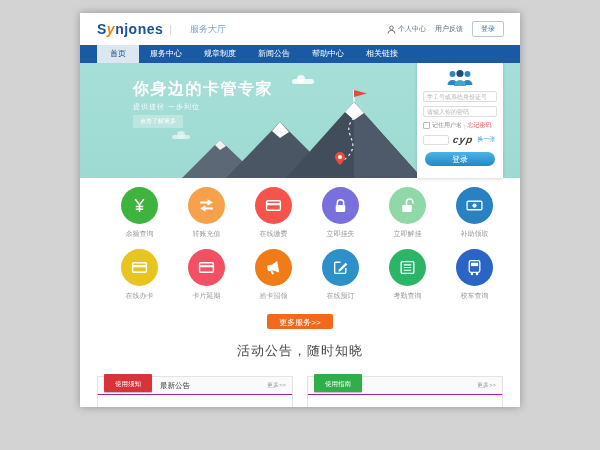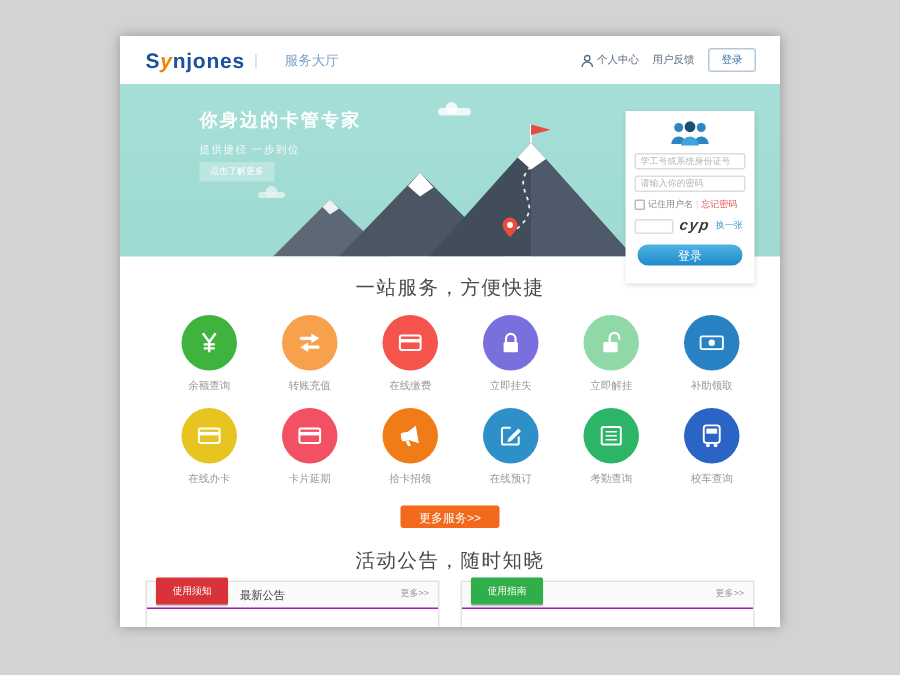--- a/index.html
+++ b/index.html
@@ -3,40 +3,40 @@
 <meta charset="utf-8">
 <style>
   html,body{margin:0;padding:0;}
   body{
     width:600px;height:450px;position:relative;overflow:hidden;
     background:#d3d3d3;
     font-family:"Liberation Sans","DejaVu Sans",sans-serif;
     -webkit-font-smoothing:antialiased;
   }
   .page{
-    position:absolute;left:80px;top:24px;width:440px;height:394px;
+    position:absolute;left:80px;top:13px;width:440px;height:394px;
     background:#fff;box-shadow:0 0 8px rgba(0,0,0,.3);overflow:hidden;
   }
   
   .hdr{position:relative;height:32px;background:#fff;}
   .logo-wrap{position:absolute;left:17px;top:0;height:32px;display:flex;align-items:center;}
   .logo{font-size:14px;font-weight:bold;color:#1c4f9c;letter-spacing:.5px;}
   .logo .y{color:#f08300;font-style:italic;}
   .logo-div{color:#c9d4e0;font-size:10px;margin:0 6px;}
   .logo-sub{color:#7ba3c9;font-size:9px;margin-left:12px;}
   .hdr-right{position:absolute;right:16px;top:0;height:32px;display:flex;align-items:center;gap:9px;}
   .hdr-link{font-size:7px;color:#5a6b7d;display:flex;align-items:center;gap:2px;cursor:pointer;}
   .hdr-login{font-size:7px;color:#2d6da3;border:1px solid #b5c8d8;border-radius:2px;padding:2px 8px;background:#fff;cursor:pointer;}
   
   .nav{position:relative;height:18px;background:#1a5aa5;padding-left:17px;display:flex;align-items:stretch;}
   .nav-item{font-size:8px;color:#fff;line-height:18px;padding:0 11px;cursor:pointer;}
   .nav-item.active{background:#dce7f2;color:#17497f;padding:0 13px;}
   
   .hero{position:relative;height:115px;background:linear-gradient(180deg,#a6dfd8 0%,#9edad2 100%);overflow:hidden;}
-  .hero-title{position:absolute;left:53px;top:16px;font-size:12px;font-weight:bold;color:#fff;letter-spacing:1.5px;}
+  .hero-title{position:absolute;left:53px;top:16px;font-size:16px;font-weight:bold;color:#fff;letter-spacing:1.5px;}
   .hero-sub{position:absolute;left:53px;top:39px;font-size:7px;color:rgba(255,255,255,.9);letter-spacing:1px;}
   .hero-btn{position:absolute;left:53px;top:52px;font-size:6px;color:#fff;background:rgba(255,255,255,.28);padding:2px 7px;border-radius:1px;cursor:pointer;}
   .mountains{position:absolute;left:88px;bottom:0;width:262px;height:92px;}
   .cloud{position:absolute;background:rgba(255,255,255,.8);border-radius:8px;}
   .cloud::before{content:"";position:absolute;background:inherit;border-radius:50%;width:8px;height:8px;top:-4px;left:5px;}
   .login-panel{position:absolute;left:337px;top:50px;width:86px;height:115px;background:#fff;z-index:5;
     box-shadow:0 1px 3px rgba(0,0,0,.15);}
   .avatars{display:block;margin:5px auto 0 auto;}
   .lp-input{display:block;box-sizing:border-box;width:74px;height:11px;margin:4px auto 0 auto;border:1px solid #ddd;
     border-radius:2px;font-size:6px;padding:0 3px;color:#333;background:#fff;}
@@ -88,20 +88,28 @@
         </svg>
         <span>个人中心</span>
       </span>
       <span class="hdr-link">
         <span>用户反馈</span>
       </span>
       <button class="hdr-login">登录</button>
     </div>
   </div>
 
+  <div class="nav">
+    <div class="nav-item active">首页</div>
+    <div class="nav-item">服务中心</div>
+    <div class="nav-item">规章制度</div>
+    <div class="nav-item">新闻公告</div>
+    <div class="nav-item">帮助中心</div>
+    <div class="nav-item">相关链接</div>
+  </div>
 
   <div class="hero">
     <div class="hero-title">你身边的卡管专家</div>
     <div class="hero-sub">提供捷径 一步到位</div>
     <div class="hero-btn">点击了解更多</div>
 
     <div class="cloud" style="left:212px;top:16px;width:22px;height:5px;"></div>
     <div class="cloud" style="left:92px;top:72px;width:18px;height:4px;opacity:.7;"></div>
     <div class="cloud" style="left:296px;top:84px;width:20px;height:4px;opacity:.7;"></div>
 
@@ -141,21 +149,20 @@
       <span class="lp-forgot">忘记密码</span>
     </div>
     <div class="lp-row" style="gap:4px;">
       <input class="cap-input" type="text" style="">
       <span class="cap-text">cyp</span>
       <span class="cap-change">换一张</span>
     </div>
     <button class="lp-btn">登录</button>
   </div>
 
-  <div class="sec-title">一站服务，方便快捷</div>
   <div class="svc-grid">
 
     <div class="svc-cell">
       <div class="svc-circle" style="background: rgb(62, 180, 62);">
         <svg width="17" height="17" viewBox="0 0 16 16">
           <path d="M4 2 L8 7.5 L12 2 M8 7.5 V14 M4.5 9 h7 M4.5 11.5 h7" fill="none" stroke="#fff" stroke-width="1.5"></path>
         </svg>
       </div>
       <div class="svc-label">余额查询</div>
     </div>

